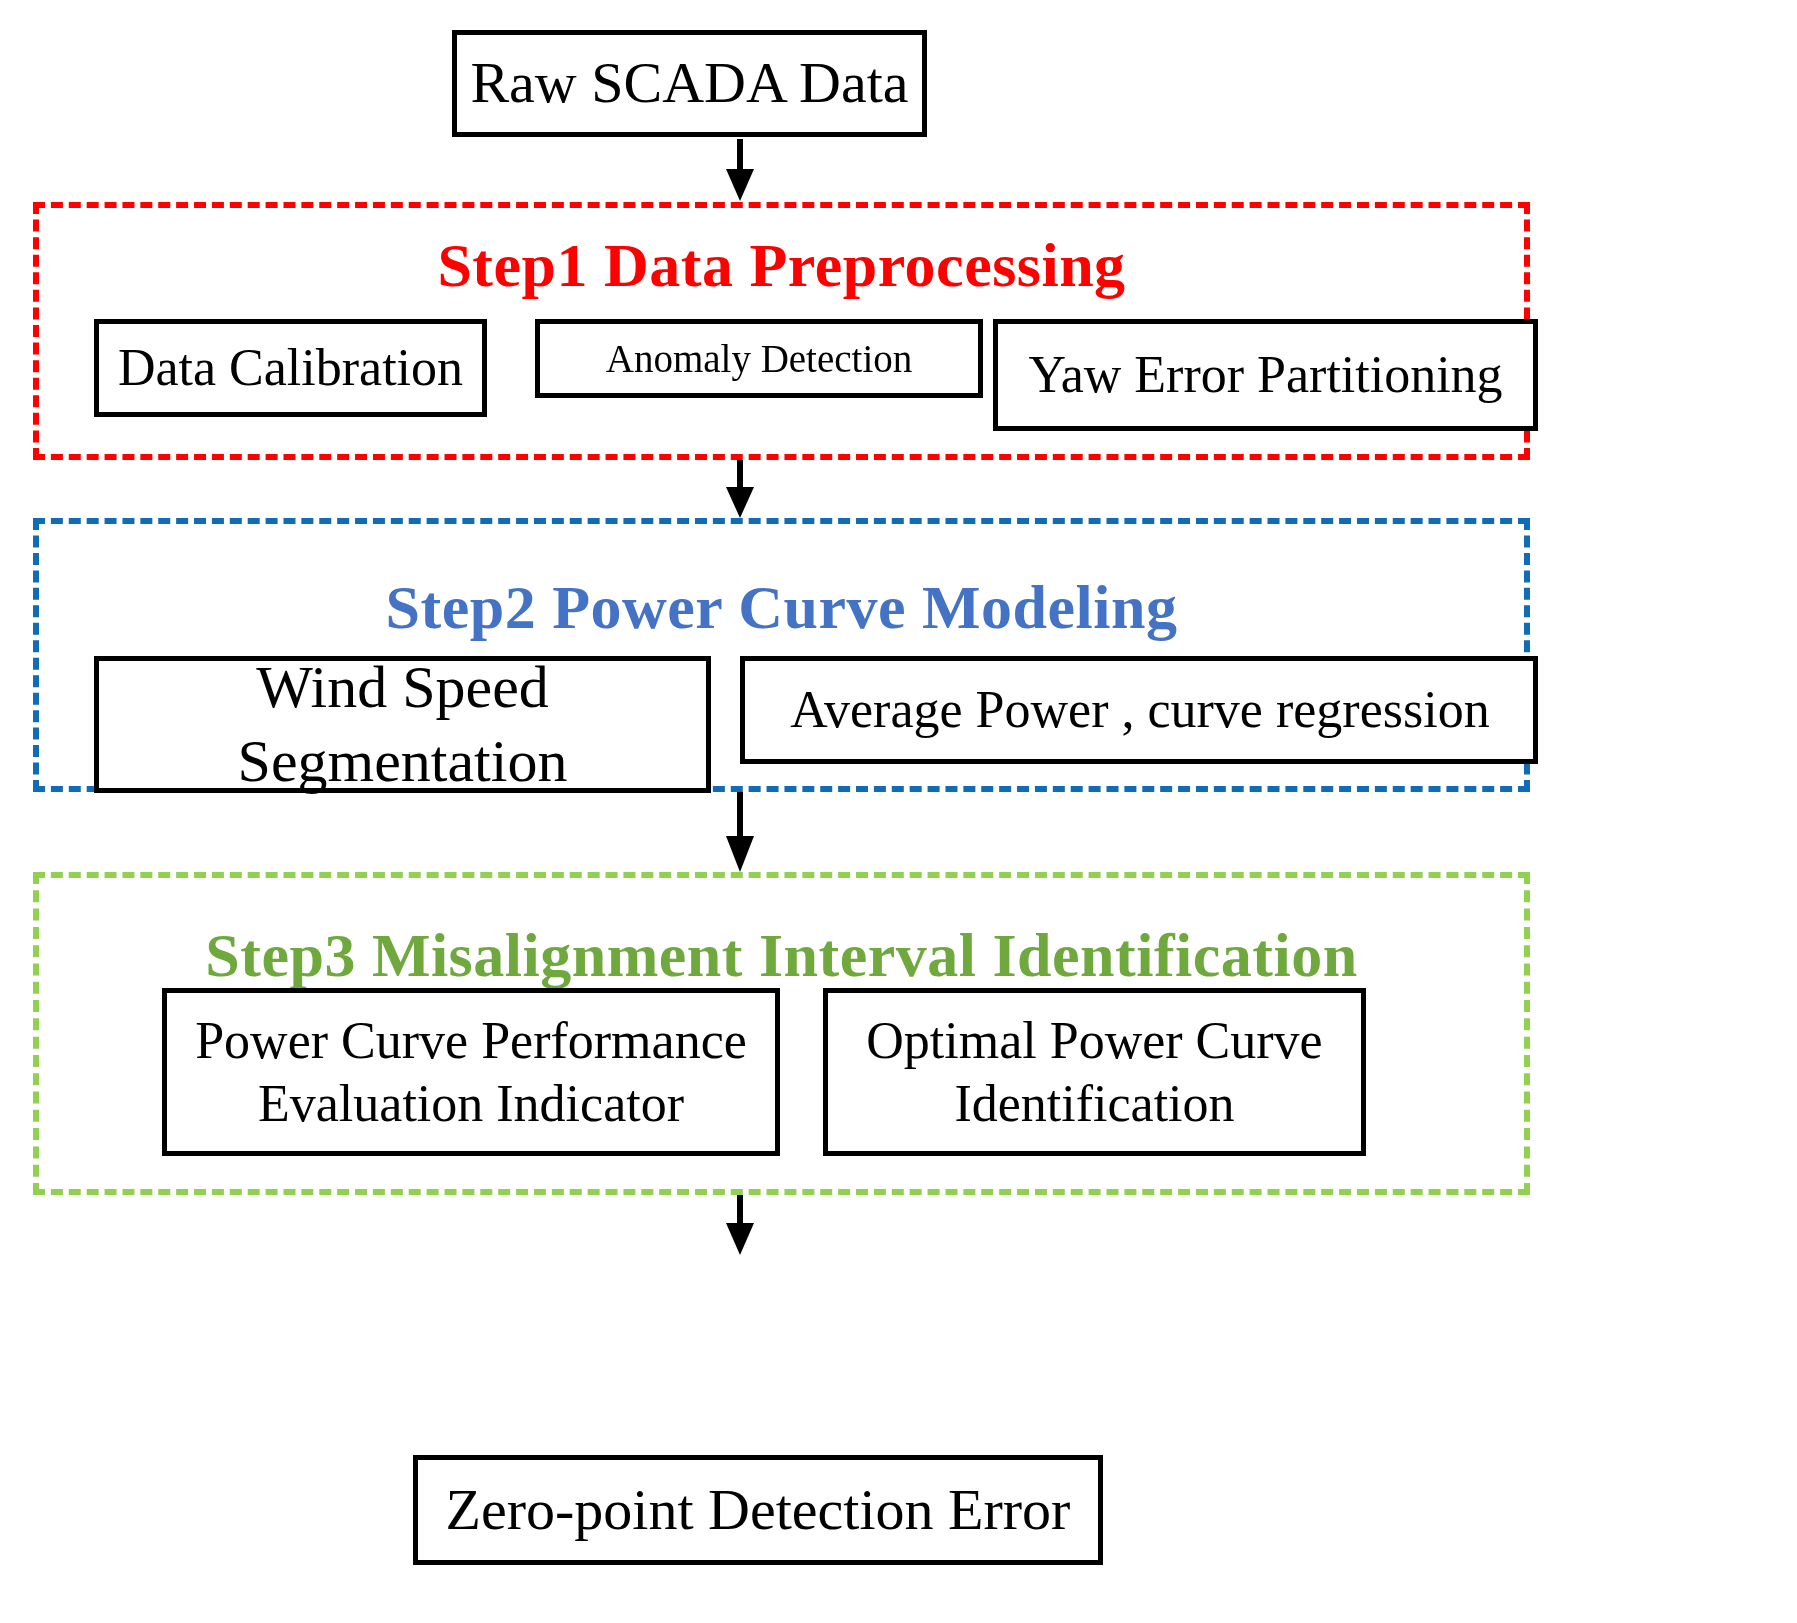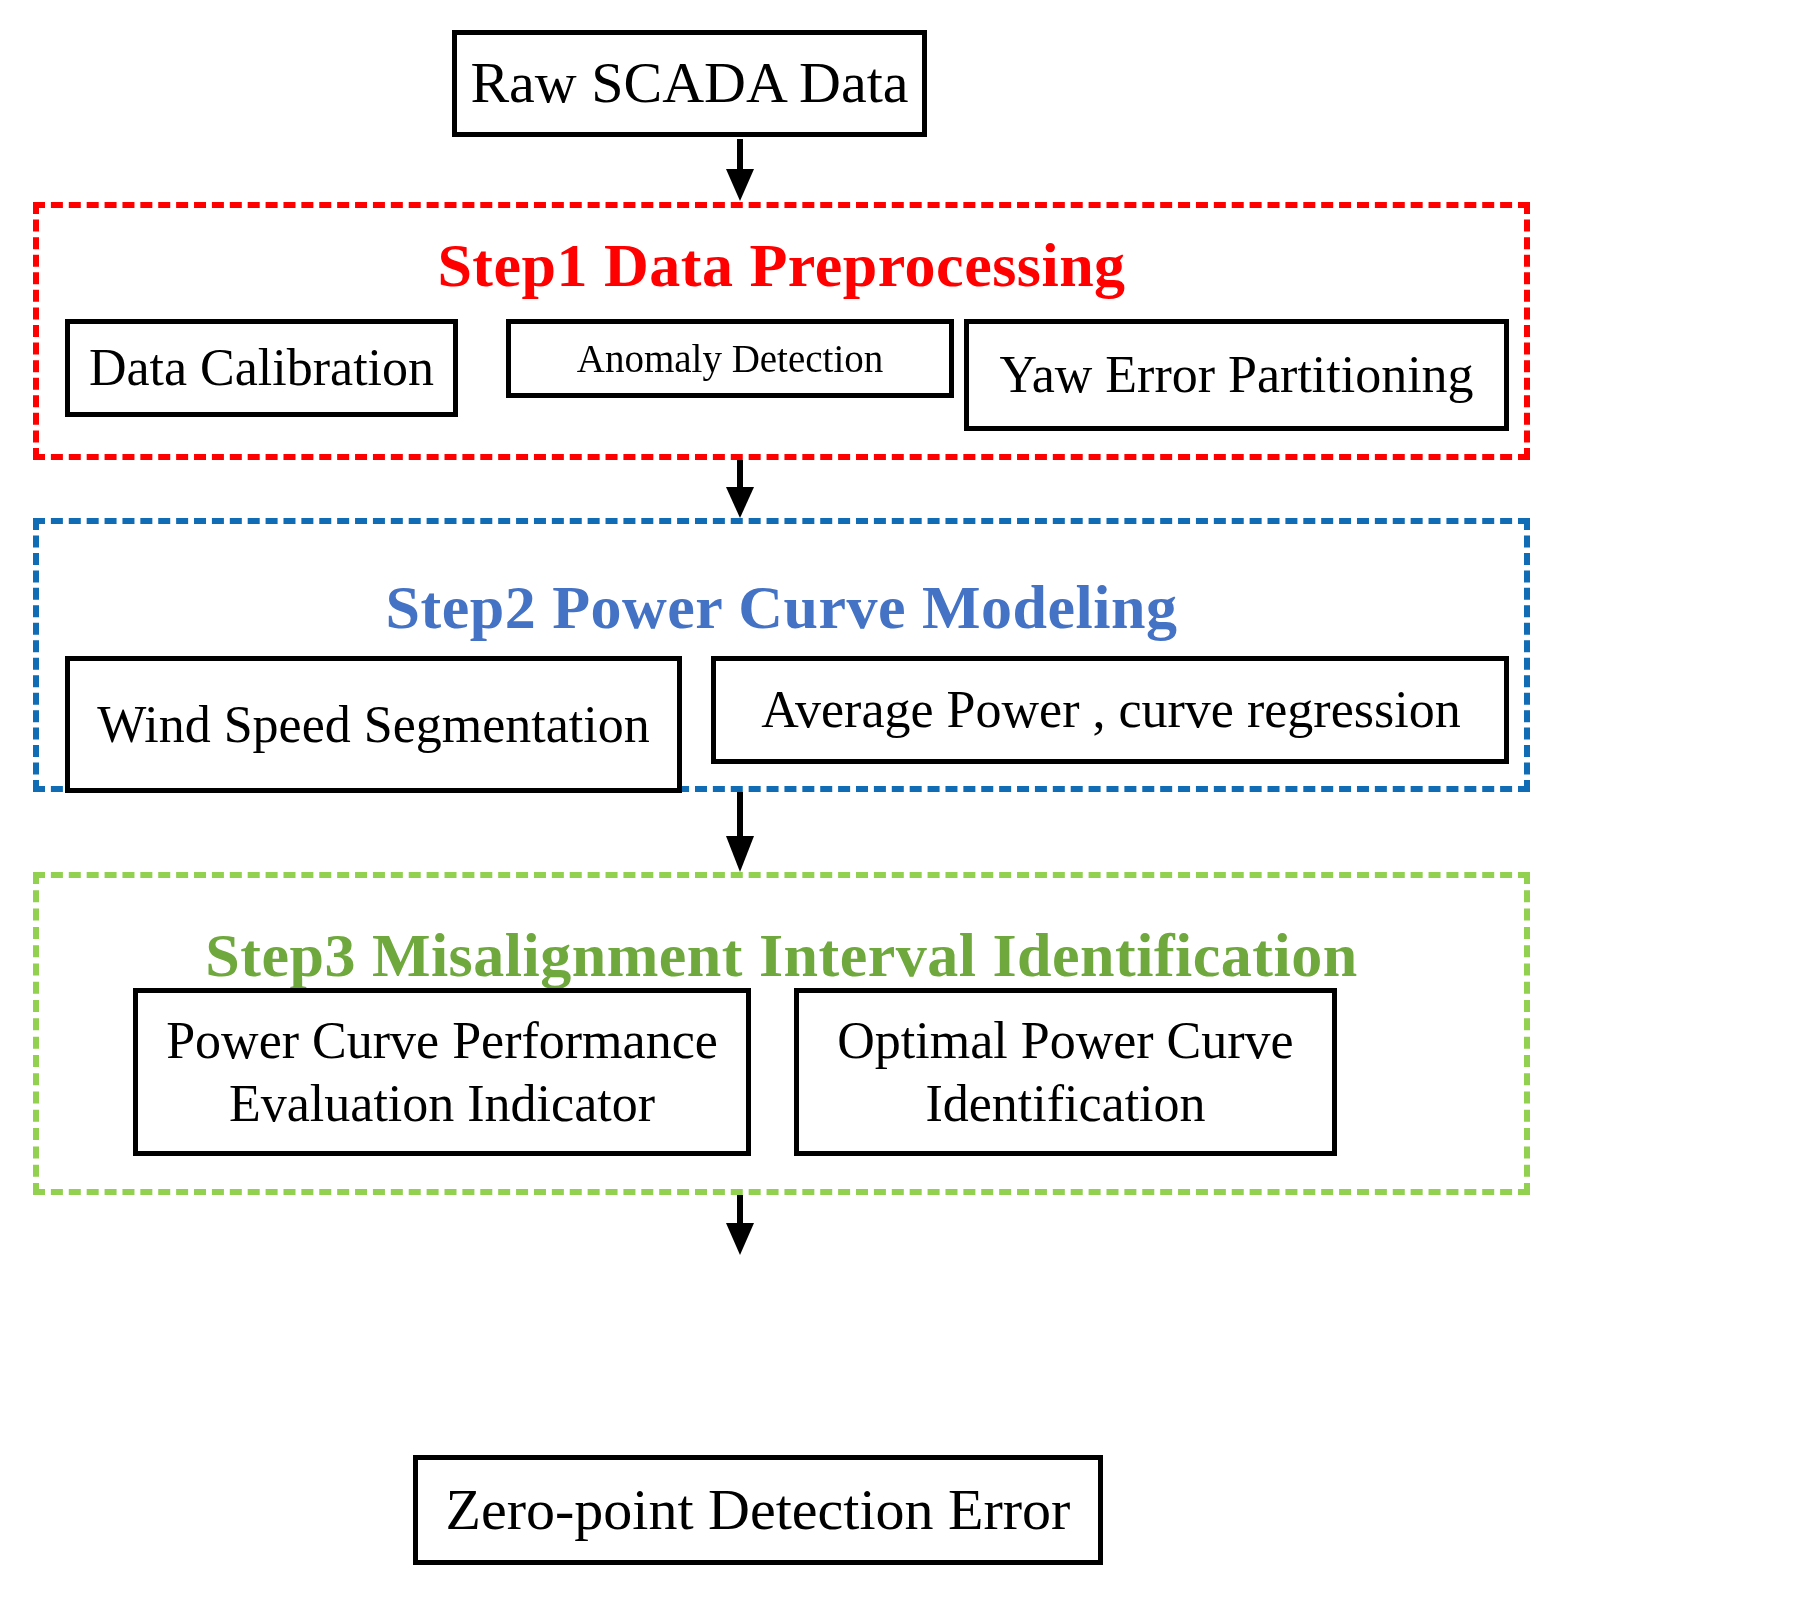--- a/index.html
+++ b/index.html
@@ -122,29 +122,30 @@
     border: 5px solid #000000;
     background: #ffffff;
     display: flex;
     align-items: center;
     justify-content: center;
     text-align: center;
     color: #000000;
     font-family: "Liberation Serif", "DejaVu Serif", serif;
     line-height: 1.22;
     padding: 0 6px;
+    margin-left: 29px;
   }
 
   
   #s1b0 { left: 26px;  top: 111px; width: 393px; height: 98px; font-size: 52px; }
   #s1b1 { left: 467px; top: 111px; width: 448px; height: 79px; font-size: 39px; }
   #s1b2 { left: 925px; top: 111px; width: 545px; height: 112px; font-size: 52px; }
 
   
-  #s2b0 { left: 26px;  top: 132px; width: 617px; height: 137px; font-size: 52px; }
+  #s2b0 { left: 26px;  top: 132px; width: 617px; height: 137px; font-size: 60px; }
   #s2b1 { left: 672px; top: 132px; width: 798px; height: 108px; font-size: 52px; padding-left: 8px; }
 
   
   #s3b0 { left: 94px;  top: 110px; width: 618px; height: 168px; font-size: 52px; }
   #s3b1 { left: 755px; top: 110px; width: 543px; height: 168px; font-size: 52px; }
 
   
   .arrow {
     position: absolute;
     width: 40px;

